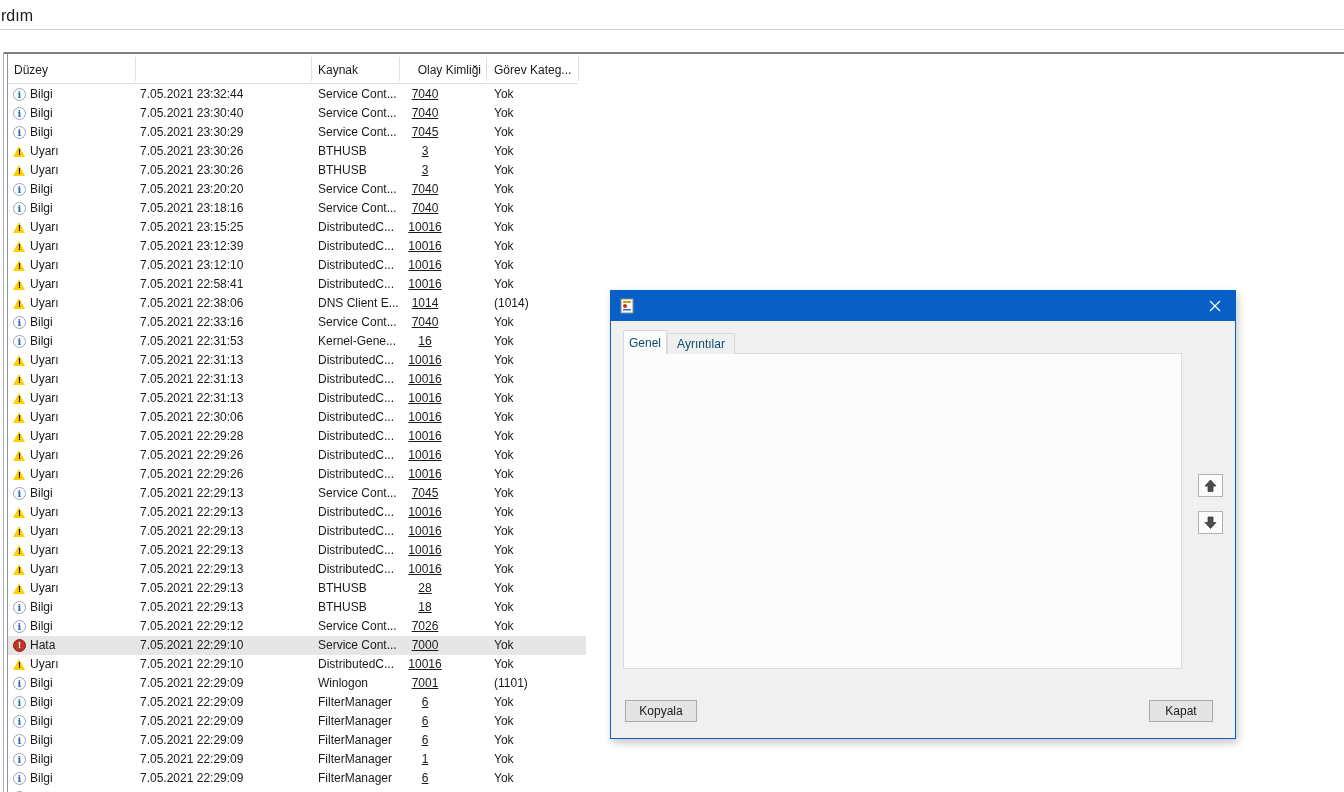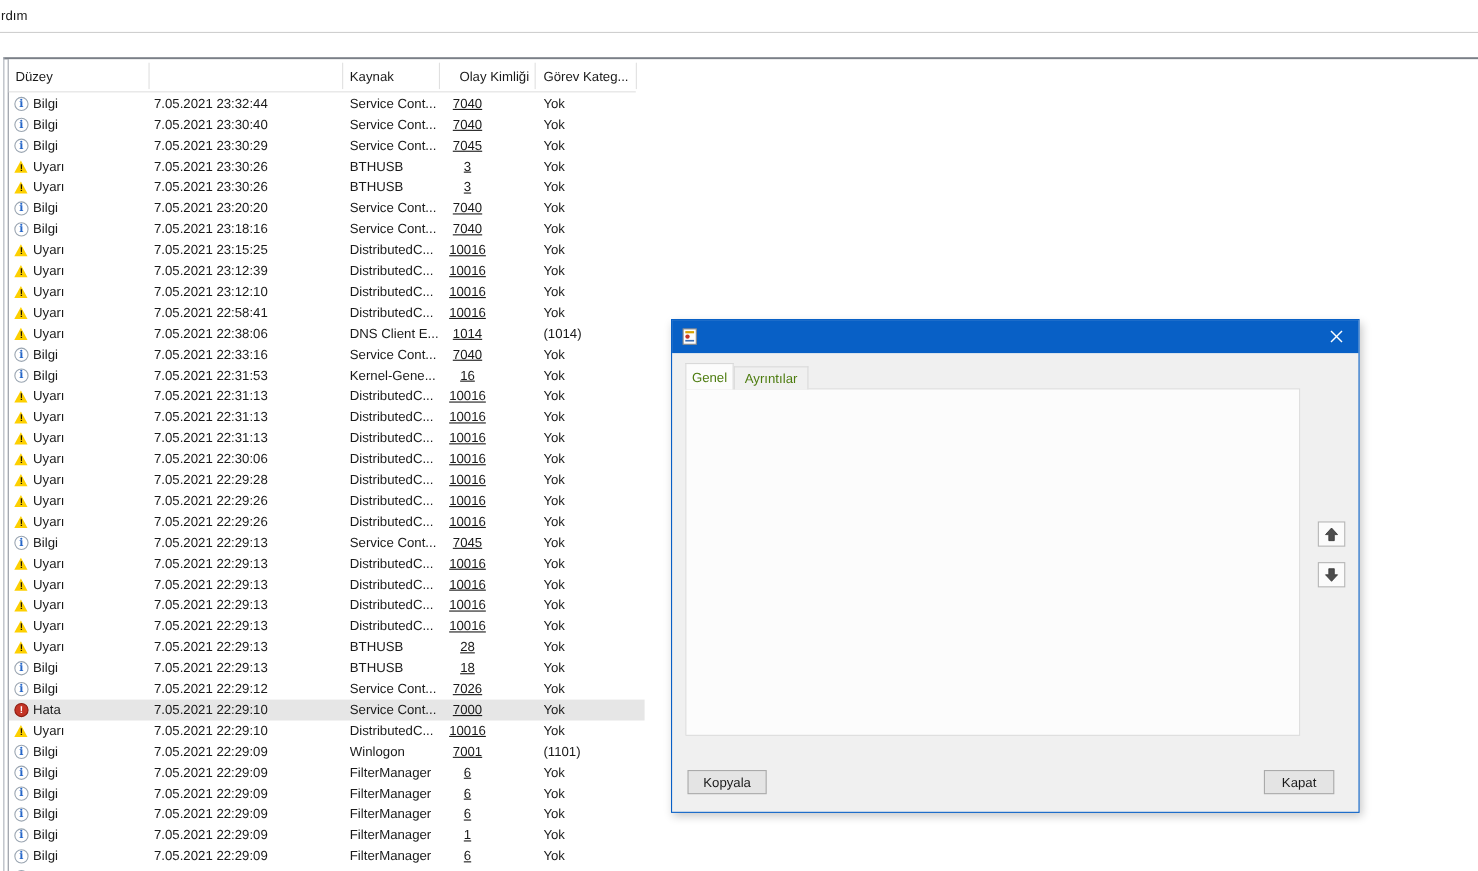--- a/index.html
+++ b/index.html
@@ -2,21 +2,21 @@
 <html><head>
 <meta charset="utf-8">
 <style>
   html,body{margin:0;padding:0;}
   body{width:1344px;height:792px;overflow:hidden;background:#fff;
        font-family:"Liberation Sans","DejaVu Sans",sans-serif;-webkit-font-smoothing:antialiased;}
   .app{position:relative;width:1344px;height:792px;overflow:hidden;background:#fff;}
 
   
   .menubar{position:absolute;left:0;top:0;width:100%;height:29px;background:#fff;}
-  .menu-partial{position:absolute;left:1px;top:7px;font-size:12px;color:#1a1a1a;}
+  .menu-partial{position:absolute;left:1px;top:7px;font-size:16px;color:#1a1a1a;}
   .menu-divider{position:absolute;left:0;top:29px;width:100%;height:1px;background:#cfcfcf;}
 
   
   .panel-top-border{position:absolute;left:3px;top:52px;right:0;height:2px;background:#7a7f87;}
   .panel-left-outer{position:absolute;left:3px;top:52px;bottom:0;width:1px;background:#aab0b8;}
   .panel-left-inner{position:absolute;left:7px;top:54px;bottom:0;width:1px;background:#8f959e;}
 
   .lv-header{position:absolute;left:8px;top:54px;right:0;height:30px;background:#fff;}
   .hcell{position:absolute;top:0;height:30px;line-height:32px;font-size:12px;color:#1a1a1a;white-space:nowrap;overflow:hidden;}
   .hsep{position:absolute;top:3px;height:24px;width:1px;background:#e0e0e0;}
@@ -47,21 +47,21 @@
 
   
   .dialog{position:absolute;left:610px;top:290px;width:626px;height:449px;background:#f0f0f0;
     border:1px solid #0860c6;box-sizing:border-box;box-shadow:2px 4px 8px rgba(0,0,0,.22);}
   .titlebar{position:absolute;left:0;top:0;right:0;height:30px;background:#0860c6;}
   .title-icon{position:absolute;left:8px;top:7px;width:16px;height:16px;}
   .title-text{position:absolute;left:32px;top:0;height:30px;line-height:30px;color:#fff;font-size:12px;white-space:nowrap;}
   .close-btn{position:absolute;right:0;top:0;width:40px;height:30px;cursor:pointer;}
   .close-btn svg{position:absolute;left:14px;top:9px;}
 
-  .tab{position:absolute;box-sizing:border-box;border:1px solid #d9d9d9;font-size:12px;text-align:center;color:#4d7c0f;}
+  .tab{position:absolute;box-sizing:border-box;border:1px solid #d9d9d9;font-size:12px;text-align:center;color:#0c4a6e;}
   .tab-active{left:12px;top:39px;width:44px;height:24px;line-height:24px;background:#fcfcfc;border-bottom:none;z-index:3;}
   .tab-inactive{left:56px;top:42px;width:68px;height:21px;line-height:20px;background:#f0f0f0;border-bottom:none;z-index:2;}
   .tabpage{position:absolute;left:12px;top:62px;width:559px;height:316px;background:#fcfcfc;
     border:1px solid #dcdcdc;box-sizing:border-box;z-index:1;}
 
   .msgbox{position:absolute;left:20px;top:74px;width:527px;height:104px;background:#f0f0f0;box-sizing:border-box;
     border-top:1px solid #686868;border-left:1px solid #9a9a9a;border-right:1px solid #c3c3c3;border-bottom:1px solid #c3c3c3;}
   .msgline{position:absolute;left:5px;right:5px;font-size:12px;color:#1a1a1a;white-space:nowrap;overflow:hidden;}
 
   .dl-label,.dl-value{position:absolute;font-size:12px;color:#1a1a1a;white-space:nowrap;height:15px;line-height:15px;}

